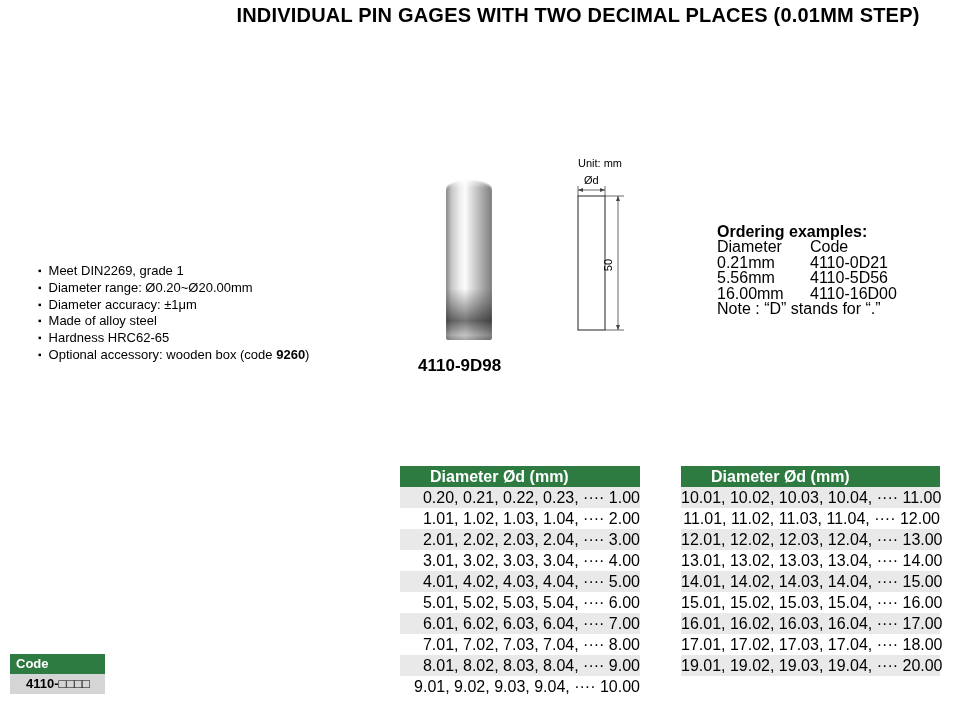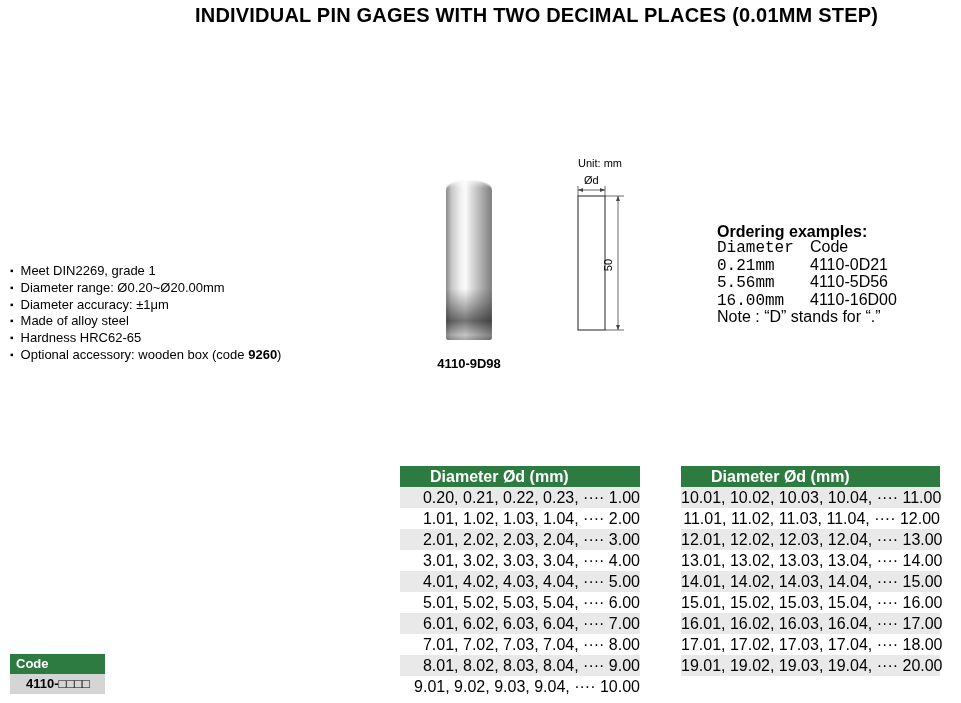--- a/index.html
+++ b/index.html
@@ -1,49 +1,49 @@
 <!DOCTYPE html>
 <html><head>
 <meta charset="utf-8">
 <style>
   html,body{margin:0;padding:0;background:#fff;}
   .page{position:relative;width:961px;height:703px;background:#fff;overflow:hidden;
         font-family:"Liberation Sans", sans-serif;color:#000;}
 
   
-  .title{position:absolute;left:195px;top:4px;width:766px;
+  .title{position:absolute;left:195px;top:4px;width:766px;text-align:center;
          font-size:20px;font-weight:bold;letter-spacing:0.2px;}
 
   
   .features{position:absolute;left:10px;top:263px;margin:0;padding:0;list-style:none;
             font-size:13px;line-height:16.8px;}
-  .features li{white-space:nowrap;}
+  .features li{white-space:nowrap;margin-left:28px;}
   .blt{font-size:10px;margin-right:7px;vertical-align:1px;}
   .features b{font-weight:bold;}
 
   
   .pin{position:absolute;left:446px;top:180px;width:46px;height:160px;
        border-radius:46% 46% 3px 3px / 6% 6% 2px 2px;
        background:
          linear-gradient(180deg, rgba(255,255,255,0.65) 0px, rgba(255,255,255,0) 8px),
          linear-gradient(180deg, rgba(0,0,0,0) 68%, rgba(70,70,70,0.30) 76%, rgba(25,25,25,0.60) 88%, rgba(130,130,130,0.45) 97%, rgba(90,90,90,0.55) 100%),
          linear-gradient(90deg, #878787 0%, #c6c6c6 12%, #ededed 30%, #fbfbfb 42%, #d6d6d6 58%, #ababab 78%, #7e7e7e 100%);
        box-shadow: inset 0 1px 1px rgba(255,255,255,0.6);}
   .pin-mark{position:absolute;left:14px;top:55px;font-size:9px;color:rgba(80,80,80,0.35);
             transform:rotate(90deg);transform-origin:left top;letter-spacing:1px;}
-  .pin-label{position:absolute;left:418px;top:356px;width:102px;text-align:center;
-             font-size:13px;font-weight:bold;}
+  .pin-label{position:absolute;left:418px;top:356px;width:102px;
+             font-size:17px;font-weight:bold;}
 
   
   .drawing{position:absolute;left:560px;top:153px;}
 
   
   .ordering{position:absolute;left:717px;top:224px;width:230px;font-size:16px;line-height:15.4px;}
   .ordering .ord-title{font-weight:bold;}
-  .ordering .c1{display:inline-block;width:93px;font-family:Liberation Mono, monospace;}
+  .ordering .c1{display:inline-block;width:93px;}
   .ordering .c2{display:inline-block;}
 
   
   .codeblock{position:absolute;left:10px;top:654px;width:95px;font-size:13px;}
   .codeblock .code-head{background:var(--green);color:#fff;font-weight:bold;
                         height:20px;line-height:20px;padding-left:6px;box-sizing:border-box;}
   .codeblock .code-val{background:#d5d5d5;font-weight:bold;height:20px;line-height:20px;
                        padding-left:16px;box-sizing:border-box;}
 
   

